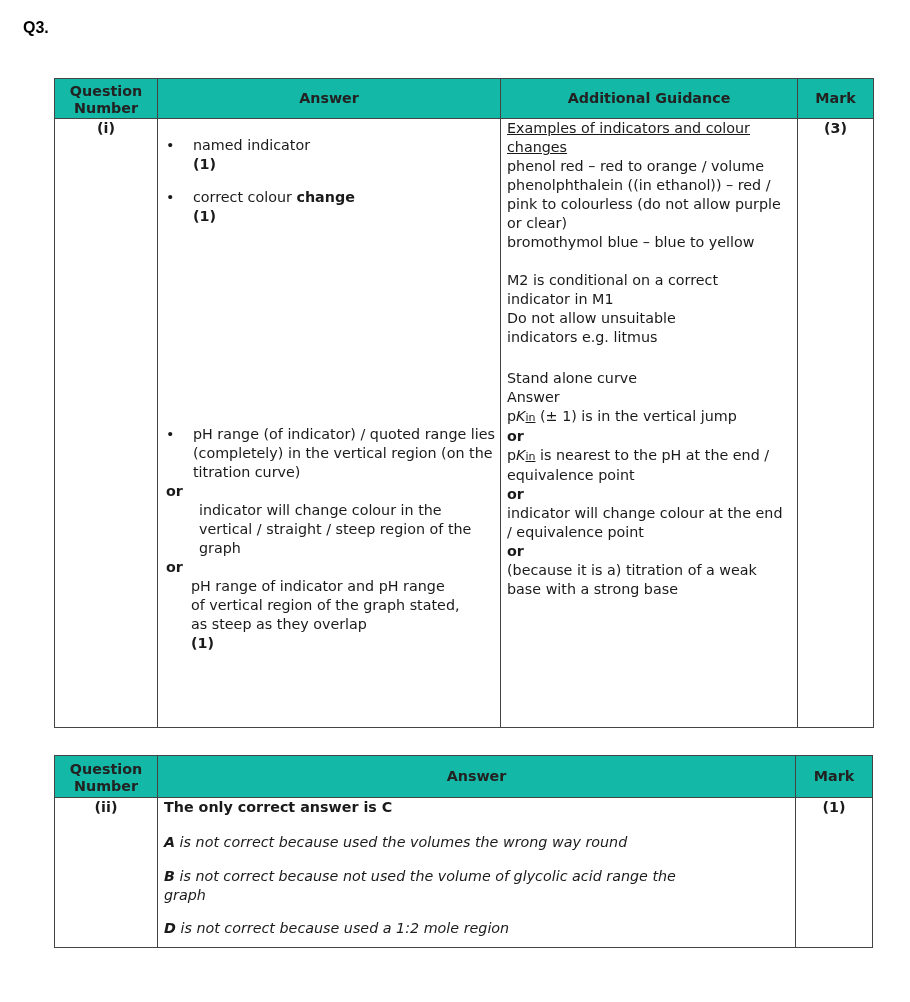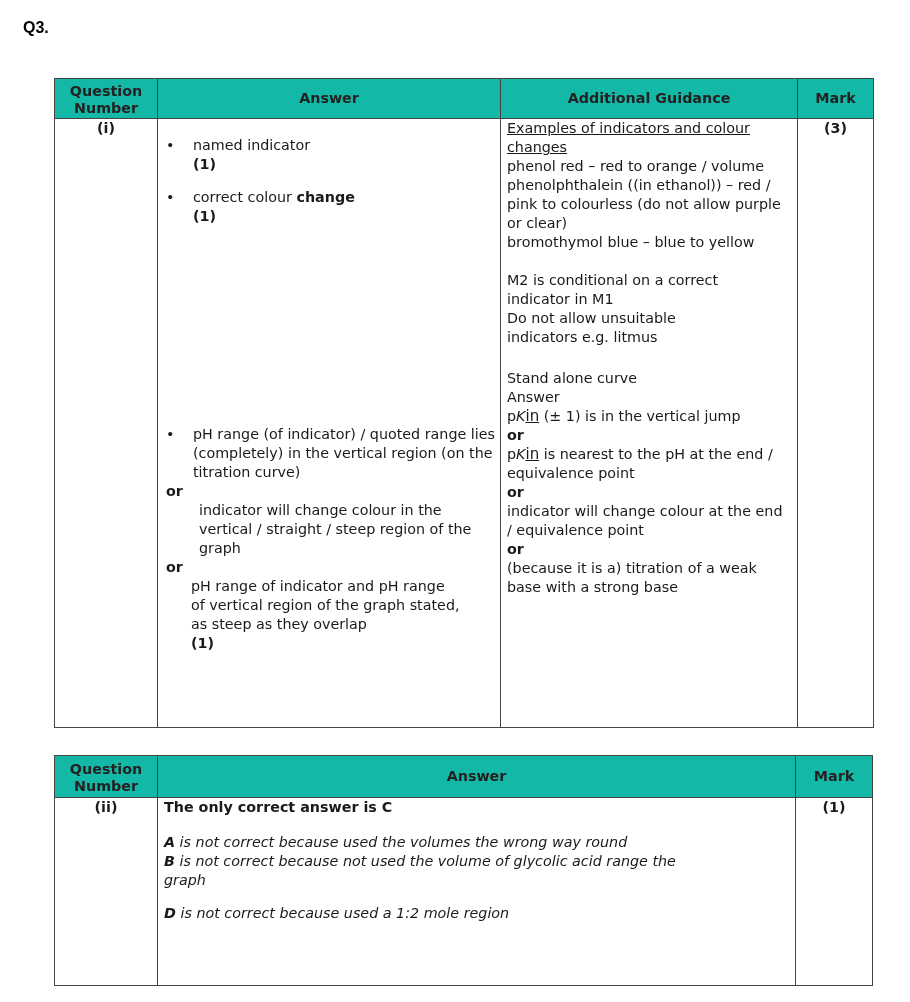--- a/index.html
+++ b/index.html
@@ -14,21 +14,21 @@
     #t2 { left: 54px; top: 755px; width: 818px; }
     .qh { line-height: 17px; padding-top: 2px; }
     .qnum { text-align: center; font-weight: bold; }
     .mark { text-align: center; font-weight: bold; }
     .b { font-weight: bold; }
     .u { text-decoration: underline; }
     .bl { display: flex; }
     .bl .dot { width: 27px; padding-left: 8px; flex: none; }
     .gd { padding-left: 6px; }
     .orl { font-weight: bold; padding-left: 8px; }
-    .sub { font-size: 15px; text-decoration: underline; }
+    .sub { font-size: 11px; text-decoration: underline; }
     .i { font-style: italic; }
     .t2ans p { margin: 0; padding-left: 6px; }
   </style>
 </head>
 <body>
 
 <div class="qtitle">Q3.</div>
 
 <table id="t1">
   <colgroup>
@@ -105,24 +105,24 @@
     <col style="width:103px">
       <col style="width:638px">
       <col style="width:77px">
   </colgroup>
   <tbody>
       <tr style="height:42px">
     <th class="qh">Question Number</th>
     <th>Answer</th>
     <th>Mark</th>
   </tr>
-  <tr style="height:188px">
+  <tr style="height:150px">
     <td class="qnum">(ii)</td>
     <td class="t2ans">
       <p class="b" style="margin-bottom:16px">The only correct answer is C</p>
-      <p class="i" style="margin-bottom:0"><span class="b">A</span><span> is not correct because used the volumes the wrong way round</span></p>
+      <p class="i" style="margin-bottom:15px"><span class="b">A</span><span> is not correct because used the volumes the wrong way round</span></p>
       <p class="i" style="margin-bottom:14px;padding-right:80px"><span class="b">B</span><span> is not correct because not used the volume of glycolic acid range the graph</span></p>
       <p class="i"><span class="b">D</span><span> is not correct because used a 1:2 mole region</span></p>
     </td>
     <td class="mark">(1)</td>
   </tr>
 </tbody>
   </table>
 
 </body></html>

